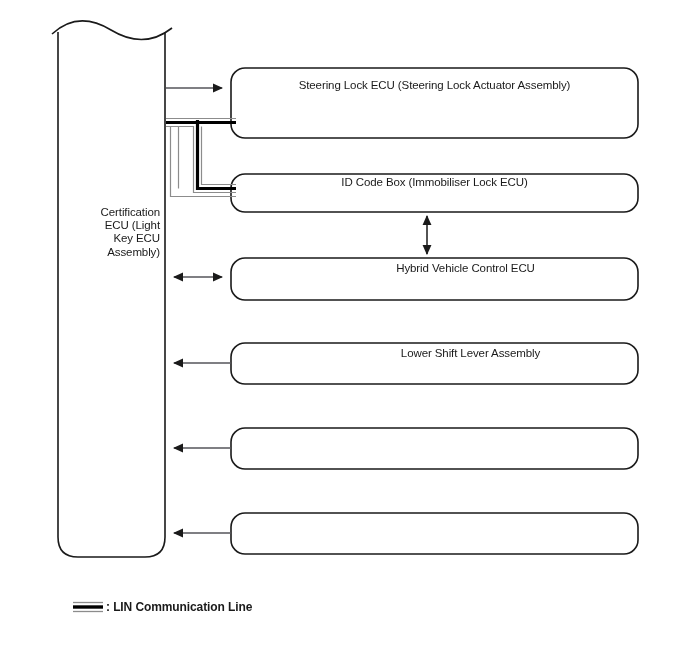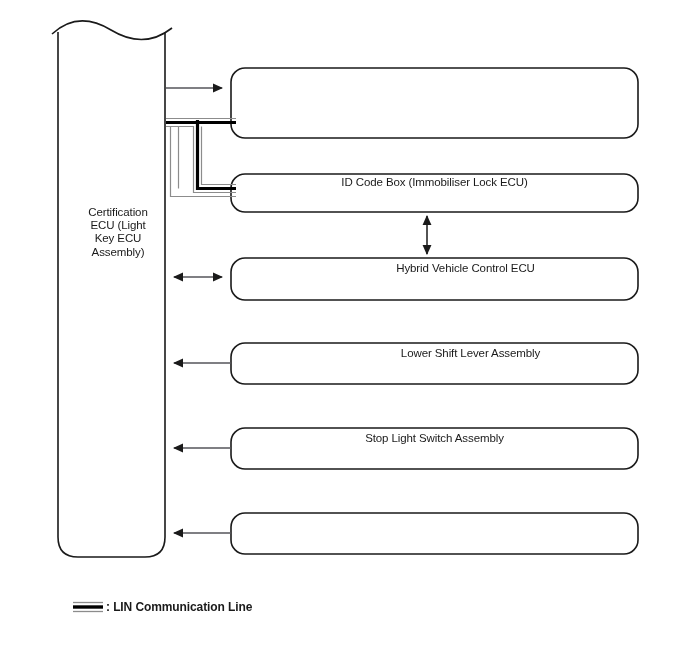--- a/index.html
+++ b/index.html
@@ -36,21 +36,21 @@
     pointer-events: none;
   }
   .left-label {
     position: absolute;
     left: 76px;
     top: 206px;
     width: 84px;
     font-size: 11.5px;
     color: #1a1a1a;
     line-height: 13.2px;
-    text-align: center;
+    text-align: right;
     letter-spacing: -0.1px;
   }
   .legend-text {
     position: absolute;
     left: 106px;
     top: 600px;
     font-size: 12px;
     color: #1a1a1a;
     letter-spacing: -0.1px;
     white-space: nowrap;
@@ -142,25 +142,25 @@
     </g>
   </svg>
 
   <div class="left-label">
     <div>Certification</div>
     <div>ECU (Light</div>
     <div>Key ECU</div>
     <div>Assembly)</div>
   </div>
 
+  <div class="ecu-label" style="left:231px; top:80px; width:407px;">Steering Lock ECU (Steering Lock Actuator Assembly)</div>
 
   <div class="ecu-label" style="left:231px; top:177px; width:407px;">ID Code Box (Immobiliser Lock ECU)</div>
 
   <div class="ecu-label" style="left:221px; top:263px; width:489px;">Hybrid Vehicle Control ECU</div>
 
   <div class="ecu-label" style="left:231px; top:348px; width:407px;padding-left:36px;">Lower Shift Lever Assembly</div>
 
-  <div class="ecu-label" style="left:231px; top:433px; width:407px;">Stop Light Switch Assembly</div>
 
 
   <div class="legend-text">: LIN Communication Line</div>
 
 </div>
 
 </body></html>

